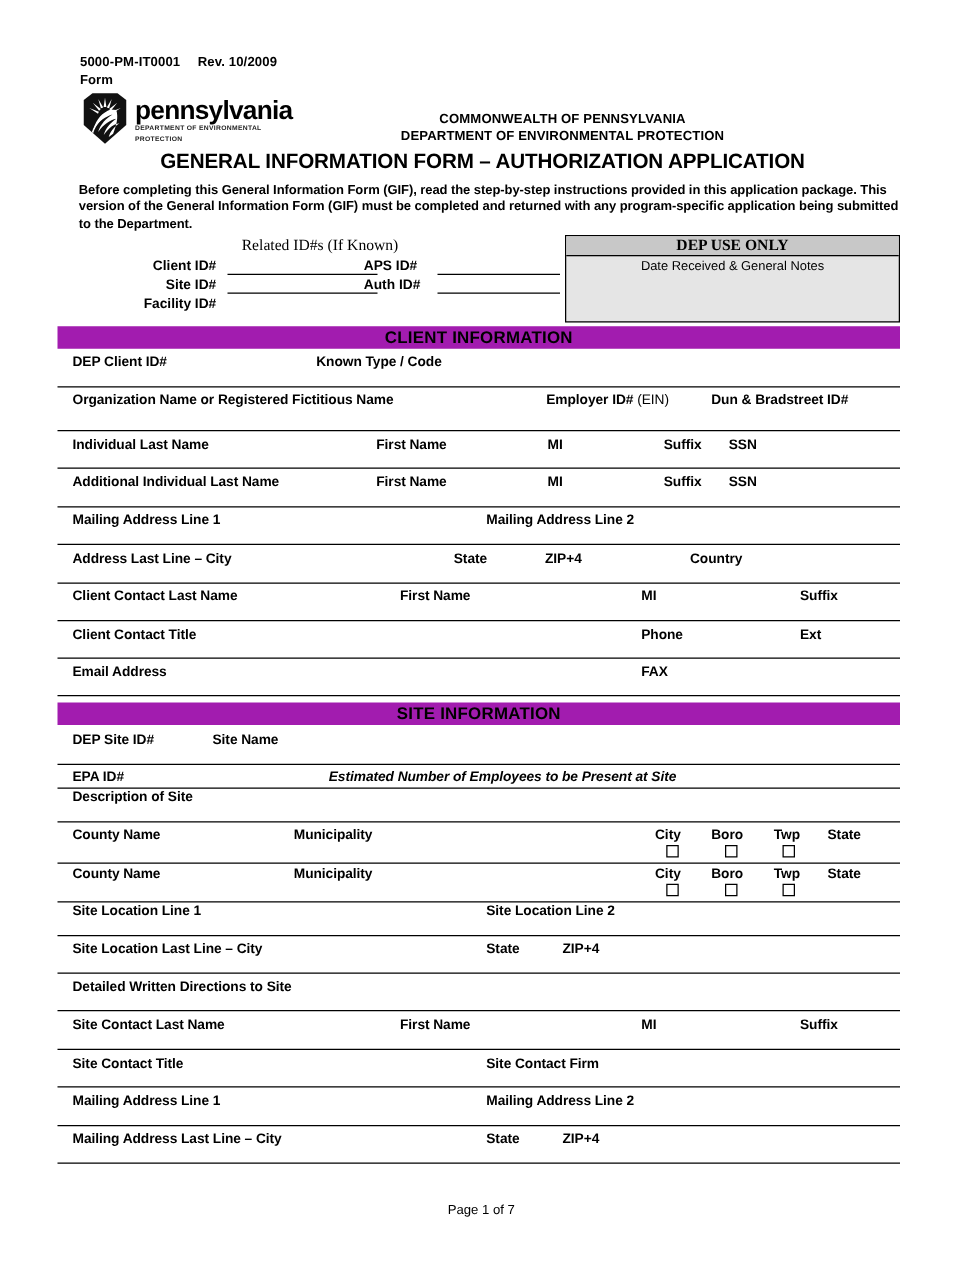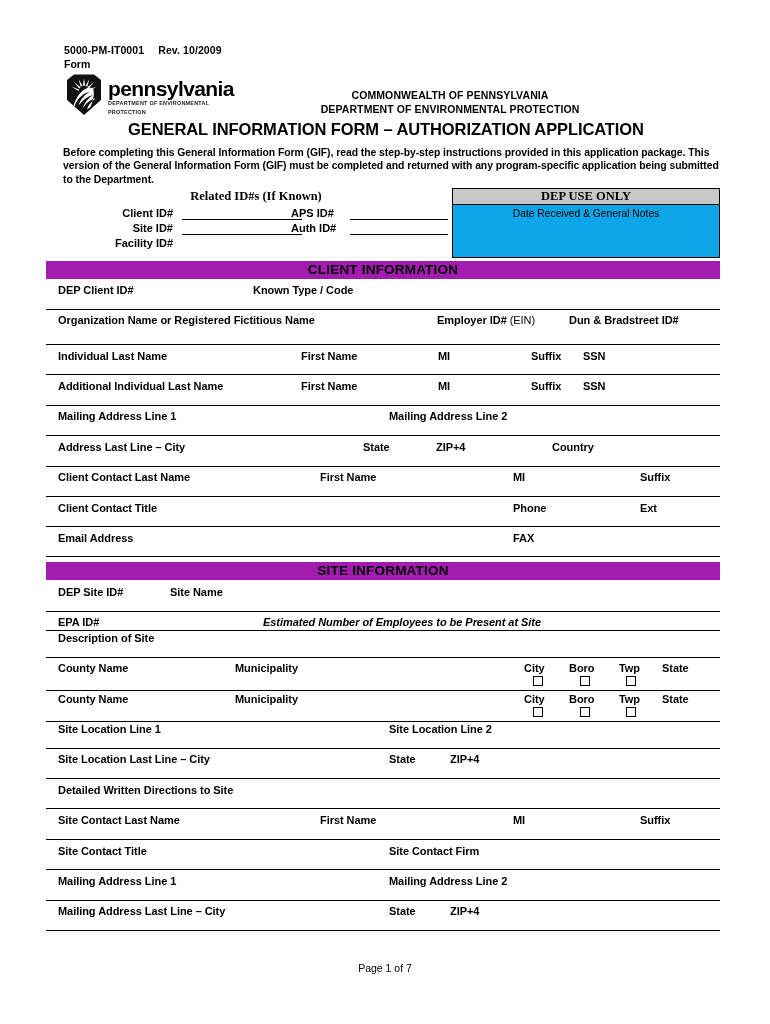--- a/index.html
+++ b/index.html
@@ -102,21 +102,21 @@
   }
 
   
   .related-title {
     position: absolute;
     left: 63px; top: 189px;
     width: 386px;
     text-align: center;
     font-family: "Liberation Serif", serif;
     font-size: 12.5px;
-    font-weight: bold;
+    font-weight: normal;
   }
   .idrow {
     position: absolute;
     font-size: 11px;
     font-weight: bold;
     white-space: nowrap;
   }
   .idlabel-left {
     position: absolute;
     width: 110px;
@@ -129,21 +129,21 @@
     border-bottom: 1.2px solid #000;
     height: 0;
   }
 
   .depbox {
     position: absolute;
     left: 452px; top: 188px;
     width: 268px; height: 70px;
     border: 1.3px solid #000;
     box-sizing: border-box;
-    background: #0ea5e9;
+    background: #e5e5e5;
   }
   .depbox-head {
     height: 15px;
     background: #c8c8c8;
     border-bottom: 1px solid #000;
     text-align: center;
     font-family: "Liberation Serif", serif;
     font-size: 12.5px;
     font-weight: bold;
     line-height: 15px;

